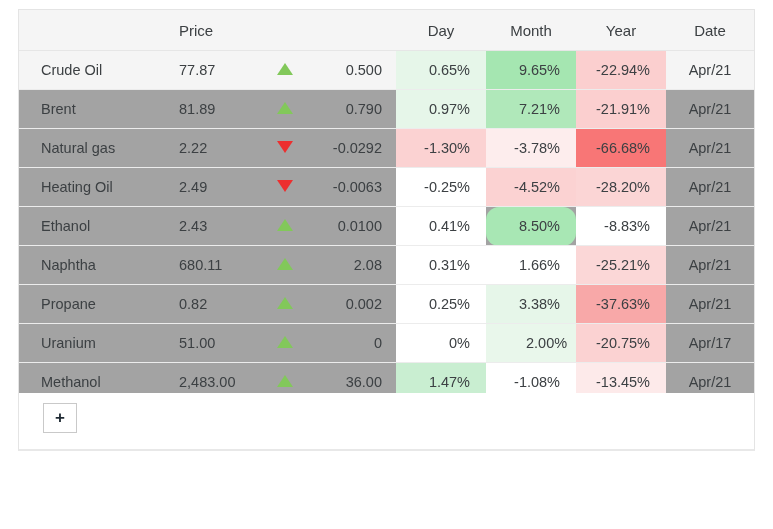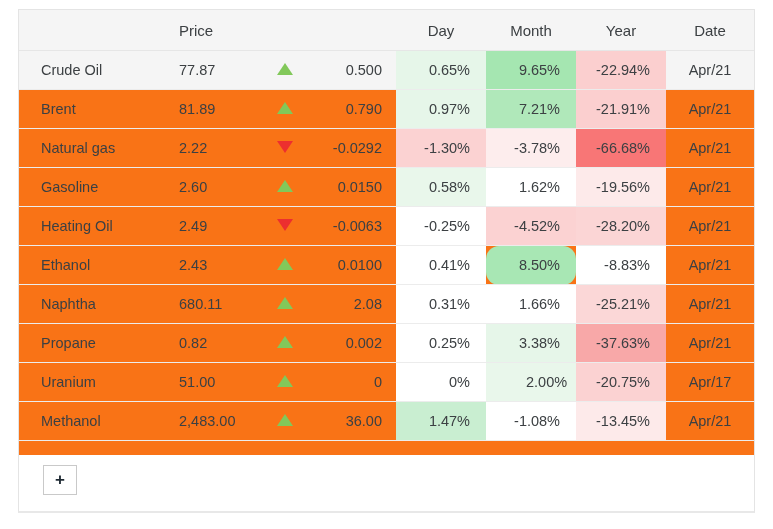--- a/index.html
+++ b/index.html
@@ -13,22 +13,22 @@
     font-family: "Liberation Sans", sans-serif;
     color: #3c4043;
     overflow: hidden;
   }
 
   #panel {
     position: absolute;
     left: 18px;
     top: 9px;
     width: 737px;
-    height: 504px;
-    background: #f97316;
+    height: 442px;
+    background: #a3a3a3;
     border: 1px solid #e4e4e4;
     border-bottom: 2px solid #e8e8e8;
     box-sizing: border-box;
   }
 
   table.quotes {
     border-collapse: collapse;
     table-layout: fixed;
     width: 735px;
     font-size: 14.5px;
@@ -172,30 +172,20 @@
           <td class="cell-name">Natural gas</td>
           <td class="cell-price">2.22</td>
           <td class="cell-arrow"><span class="tri tri-down"></span></td>
           <td class="cell-change">-0.0292</td>
           <td class="cell-pct" style="background: rgb(251, 210, 210);">-1.30%</td>
           <td class="cell-pct" style="background: rgb(253, 237, 237);">-3.78%</td>
           <td class="cell-pct" style="background: rgb(248, 118, 118);">-66.68%</td>
           <td class="cell-date">Apr/21</td>
         </tr>
         <tr>
-          <td class="cell-name">Gasoline</td>
-          <td class="cell-price">2.60</td>
-          <td class="cell-arrow"><span class="tri tri-up"></span></td>
-          <td class="cell-change">0.0150</td>
-          <td class="cell-pct" style="background: rgb(233, 247, 235);">0.58%</td>
-          <td class="cell-pct" style="background: rgb(255, 255, 255);">1.62%</td>
-          <td class="cell-pct" style="background: rgb(253, 234, 234);">-19.56%</td>
-          <td class="cell-date">Apr/21</td>
-        </tr>
-        <tr>
           <td class="cell-name">Heating Oil</td>
           <td class="cell-price">2.49</td>
           <td class="cell-arrow"><span class="tri tri-down"></span></td>
           <td class="cell-change">-0.0063</td>
           <td class="cell-pct" style="background: rgb(255, 255, 255);">-0.25%</td>
           <td class="cell-pct" style="background: rgb(251, 210, 210);">-4.52%</td>
           <td class="cell-pct" style="background: rgb(251, 213, 213);">-28.20%</td>
           <td class="cell-date">Apr/21</td>
         </tr>
         <tr>

